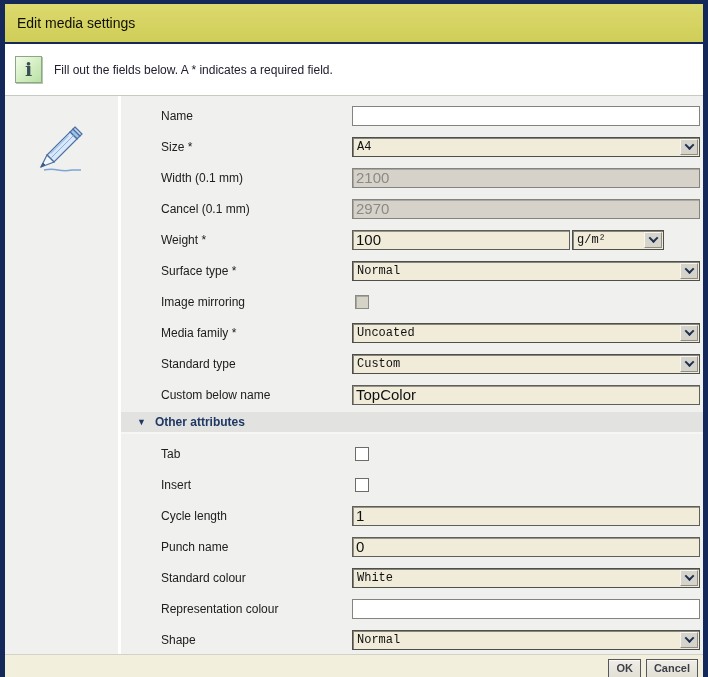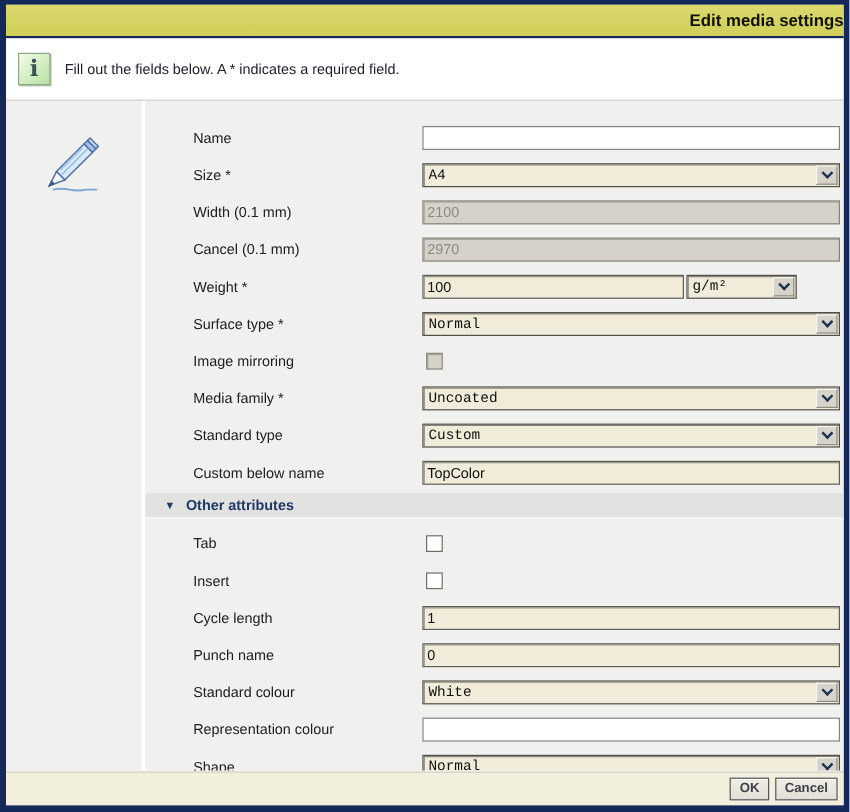--- a/index.html
+++ b/index.html
@@ -8,26 +8,26 @@
 
   .dialog {
     width:708px; height:677px;
     border-style:solid; border-color:#14295a;
     border-width:4px 5px 6px 5px;
     background:#f0f0ee;
     display:flex; flex-direction:column;
   }
 
   .titlebar {
-    height:28px; flex:none;
+    height:40px; flex:none;
     background:linear-gradient(#dcd96e, #d0ce58);
     border-bottom:2px solid #14295a;
     display:flex; align-items:center;
     padding-left:12px;
-    font-size:14px; font-weight:bold; color:#101000;justify-content:flex-end;
+    font-size:14px; font-weight:normal; color:#101000;
   }
 
   .infobar {
     height:52px; flex:none;
     background:#ffffff;
     border-bottom:1px solid #c9c9c4;
     display:flex; align-items:center;
     padding-left:10px;
   }
   .info-icon {
@@ -43,29 +43,29 @@
 
   .bodyarea { height:558px; flex:none; display:flex; background:#f0f0ee; }
 
   .sidebar {
     width:116px; flex:none;
     border-right:3px solid #ffffff;
     display:flex; justify-content:center; align-items:flex-start;
     padding-top:24px;
   }
 
-  .formarea { flex:1; padding-top:15px; overflow:hidden; }
+  .formarea { flex:1; padding-top:4px; overflow:hidden; }
 
   .row { display:flex; align-items:center; height:31px; }
   .row .lbl { width:231px; padding-left:40px; flex:none; color:#202020; }
   .row .fld { flex:1; margin-right:3px; display:flex; align-items:center; }
 
   input[type=text] {
     width:100%; height:20px;
-    font-family:"Liberation Sans", sans-serif; font-size:12px;
+    font-family:"Liberation Sans", sans-serif; font-size:15px;
     padding:1px 3px;
     border:1px solid #84847e;
     background:#ffffff; color:#101010;
   }
   input[type=text].cream {
     background:#f0ecd9;
     border:1px solid #5f5f5a;
     box-shadow:inset 1px 1px 0 rgba(40,40,40,0.45);
   }
   input[type=text].disabled {

